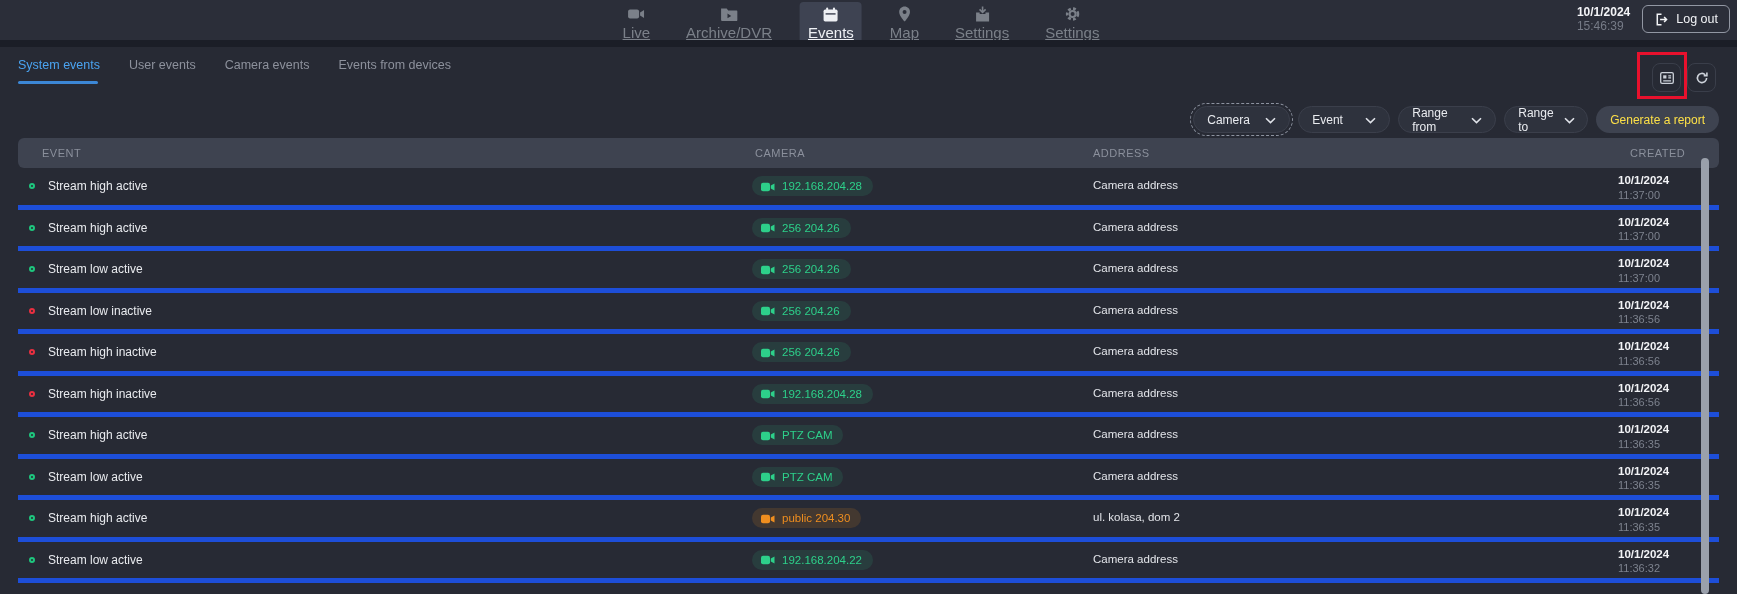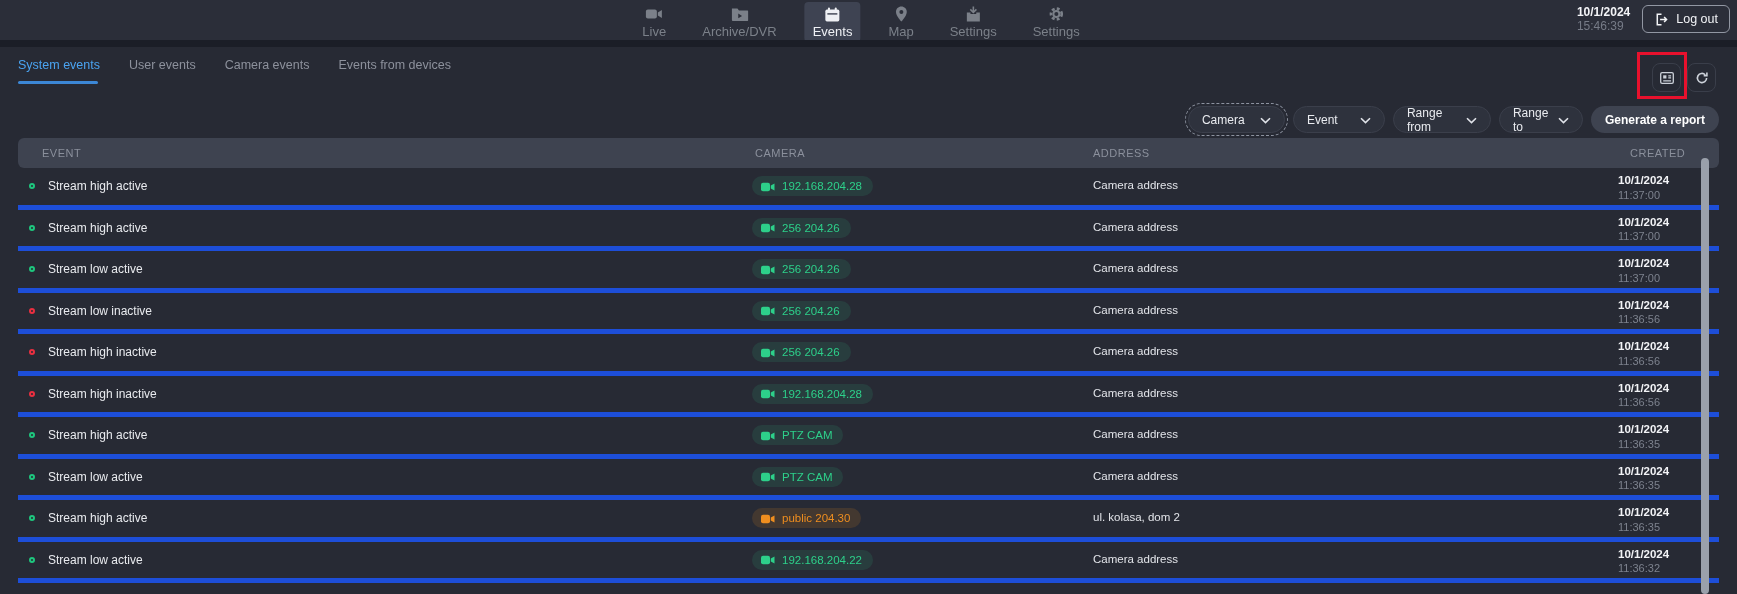--- a/index.html
+++ b/index.html
@@ -13,21 +13,21 @@
   svg { display:block; }
 
   
   .topbar { position:absolute; left:0; top:0; width:100%; height:40px; background:#2b2e39; }
   .strip  { position:absolute; left:0; top:40px; width:100%; height:7px; background:#1b1e27; }
 
   .nav { position:absolute; left:861px; top:2px; transform:translateX(-50%); display:flex; gap:20px; align-items:center; }
   .nav-item { display:flex; flex-direction:column; align-items:center; gap:3px;
               padding:4px 8px; border-radius:4px; color:#7b8089; cursor:pointer; }
   .nav-item .nav-icon { height:16px; display:flex; align-items:center; }
-  .nav-item .nav-label { font-size:13px; line-height:1; }
+  .nav-item .nav-label { font-size:15px; line-height:1;text-decoration:underline; }
   .nav-item.active { background:#3e4352; color:#eef0f4; }
 
   .topbar-right { position:absolute; right:7px; top:5px; display:flex; align-items:center; gap:12px; }
   .tb-datetime { display:flex; flex-direction:column; line-height:1.2; }
   .tb-date { font-size:12px; font-weight:bold; color:#f3f4f7; }
   .tb-time { font-size:12px; color:#767b87; }
   .logout-btn { display:flex; align-items:center; gap:7px; height:28px; padding:0 11px;
                 background:transparent; border:1.5px solid #9297a3; border-radius:6px;
                 color:#f3f4f7; font-size:12.5px; font-weight:normal; cursor:pointer;
                 font-family:"Liberation Sans", sans-serif; }
@@ -54,22 +54,22 @@
   .pill { height:27px; padding:0 13px; border-radius:14px; background:#2e323d;
           border:1px solid #3b3f4b; color:#e9ebef; font-size:12px;
           display:flex; align-items:center; justify-content:space-between; gap:10px; cursor:pointer; }
   .pill .chev { color:#dfe2e8; margin-top:2px; }
   .pill.w-camera { width:97px; }
   .pill.w-event  { width:92px; }
   .pill.w-rfrom  { width:98px; }
   .pill.w-rto    { width:84px; }
   .pill.focused { outline:1px dashed #8d93a0; outline-offset:2px; }
   .generate-btn { height:27px; padding:0 14px; border-radius:14px; background:#3e4350;
-                  border:none; color:#ffffff; font-size:12px; cursor:pointer;
-                  font-family:"Liberation Sans", sans-serif;font-weight:bold; }
+                  border:none; color:#fde047; font-size:12px; cursor:pointer;
+                  font-family:"Liberation Sans", sans-serif; }
 
   
   .thead { position:absolute; left:18px; top:138px; width:1701px; height:30px;
            background:#3e4350; border-radius:6px; color:#8b909c; font-size:11px;
            letter-spacing:.5px; }
   .thead span { position:absolute; top:9px; }
   .th-event   { left:24px; }
   .th-camera  { left:737px; }
   .th-address { left:1075px; }
   .th-created { left:1612px; }

